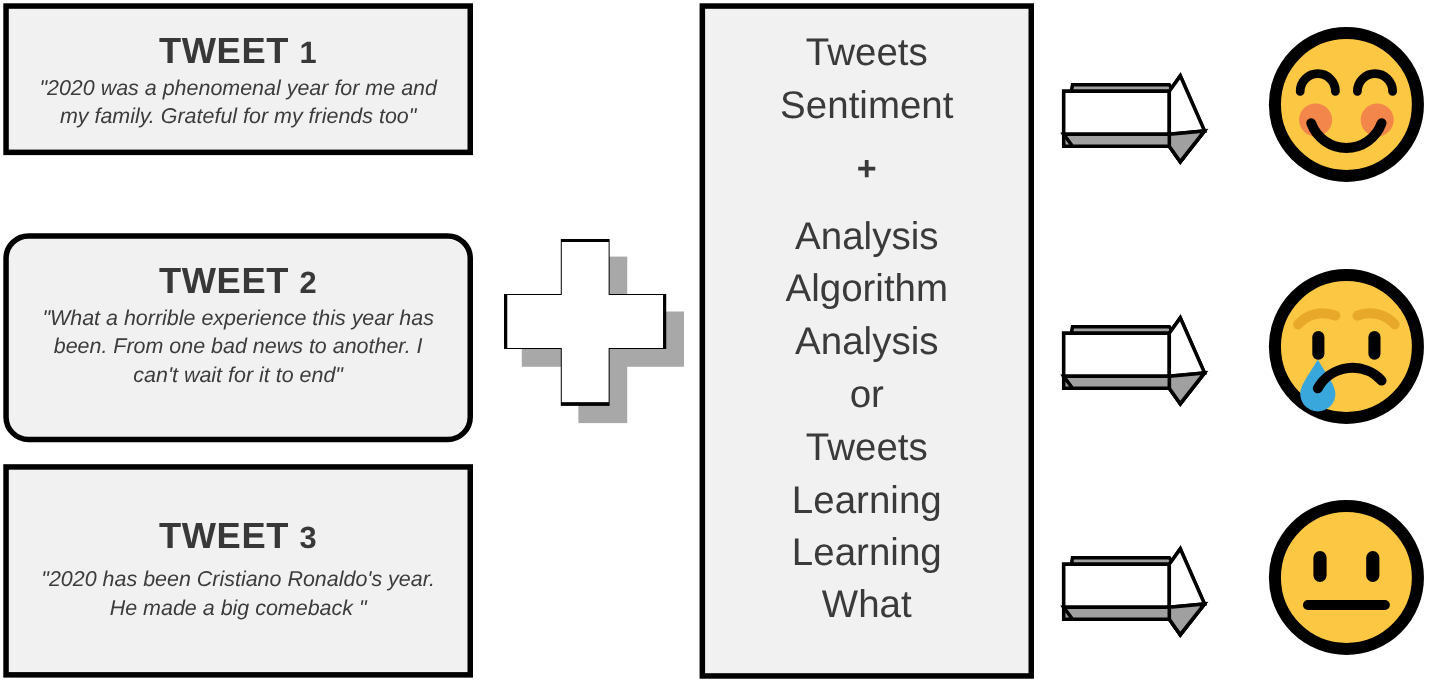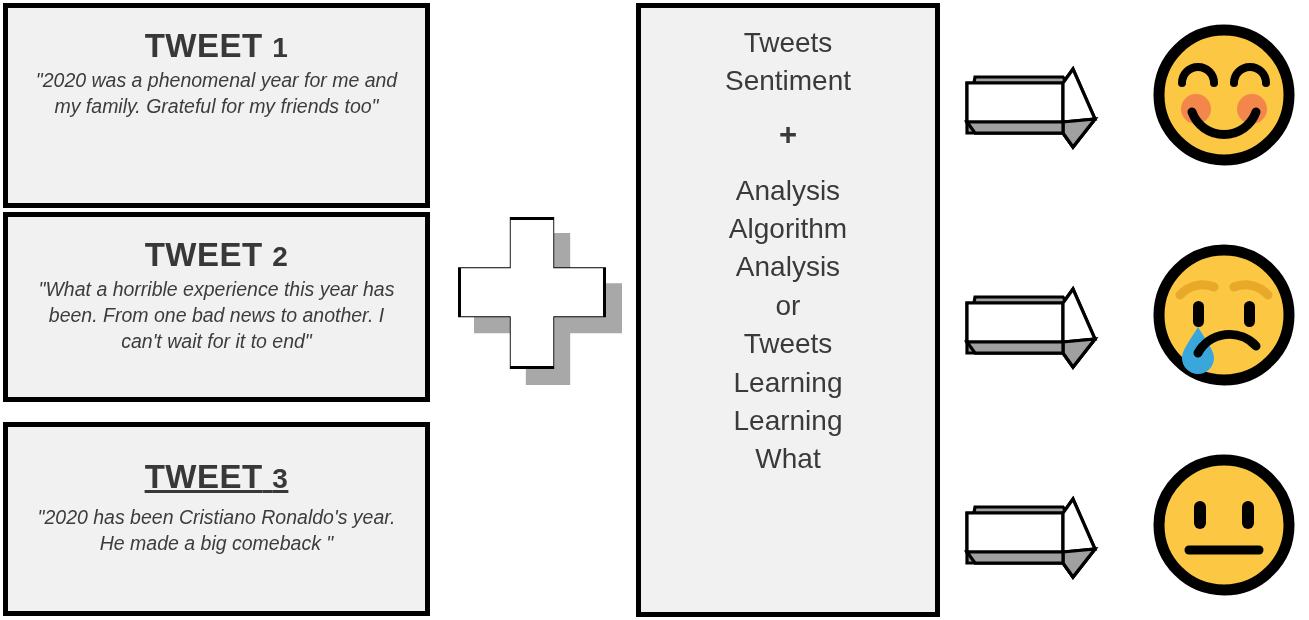--- a/index.html
+++ b/index.html
@@ -23,22 +23,22 @@
     width: 427px;
     background: #f1f1f1;
     border: 5px solid #000000;
     box-sizing: border-box;
     display: flex;
     flex-direction: column;
     align-items: center;
     justify-content: flex-start;
     padding: 14px 14px 10px 14px;
   }
-  .tweet-card.c1 { top: 0px;   height: 205px; }
-  .tweet-card.c2 { top: 209px; height: 190px; }
+  .tweet-card.c1 { top: 0px;   height: 138px; }
+  .tweet-card.c2 { top: 209px; height: 190px; border-radius: 23px; }
   .tweet-card.c3 { top: 419px; height: 194px; }
 
   .tweet-title {
     font-size: 33px;
     font-weight: bold;
     color: #383838;
     letter-spacing: 0.5px;
     line-height: 1.1;
     margin: 6px 0 4px 0;
     white-space: nowrap;
@@ -46,21 +46,21 @@
   .tweet-title .num { font-size: 28px; font-weight: bold; }
 
   .tweet-body {
     font-size: 19.5px;
     font-style: italic;
     color: #3c3c3c;
     text-align: center;
     line-height: 1.33;
     padding: 0 4px;
   }
-  .tweet-card.c3 .tweet-title { margin-top: 18px; text-decoration: underline; }
+  .tweet-card.c3 .tweet-title { margin-top: 28px; }
   .tweet-card.c3 .tweet-body { margin-top: 6px; }
 
   
   .plus-wrap {
     position: absolute;
     left: 452px; top: 215px;
     width: 168px; height: 175px;
   }
   .plus-shadow, .plus-shape {
     position: absolute;
@@ -92,21 +92,21 @@
     background: #f1f1f1;
     border: 5px solid #000000;
     box-sizing: border-box;
     display: flex;
     flex-direction: column;
     align-items: center;
     justify-content: flex-start;
     padding-top: 16px;
   }
   .process-line {
-    font-size: 28px;
+    font-size: 35px;
     color: #3a3a3a;
     line-height: 1.37;
     text-align: center;
     font-weight: 300;
   }
   .process-plus {
     font-size: 31px;
     font-weight: bold;
     color: #3a3a3a;
     line-height: 1;

